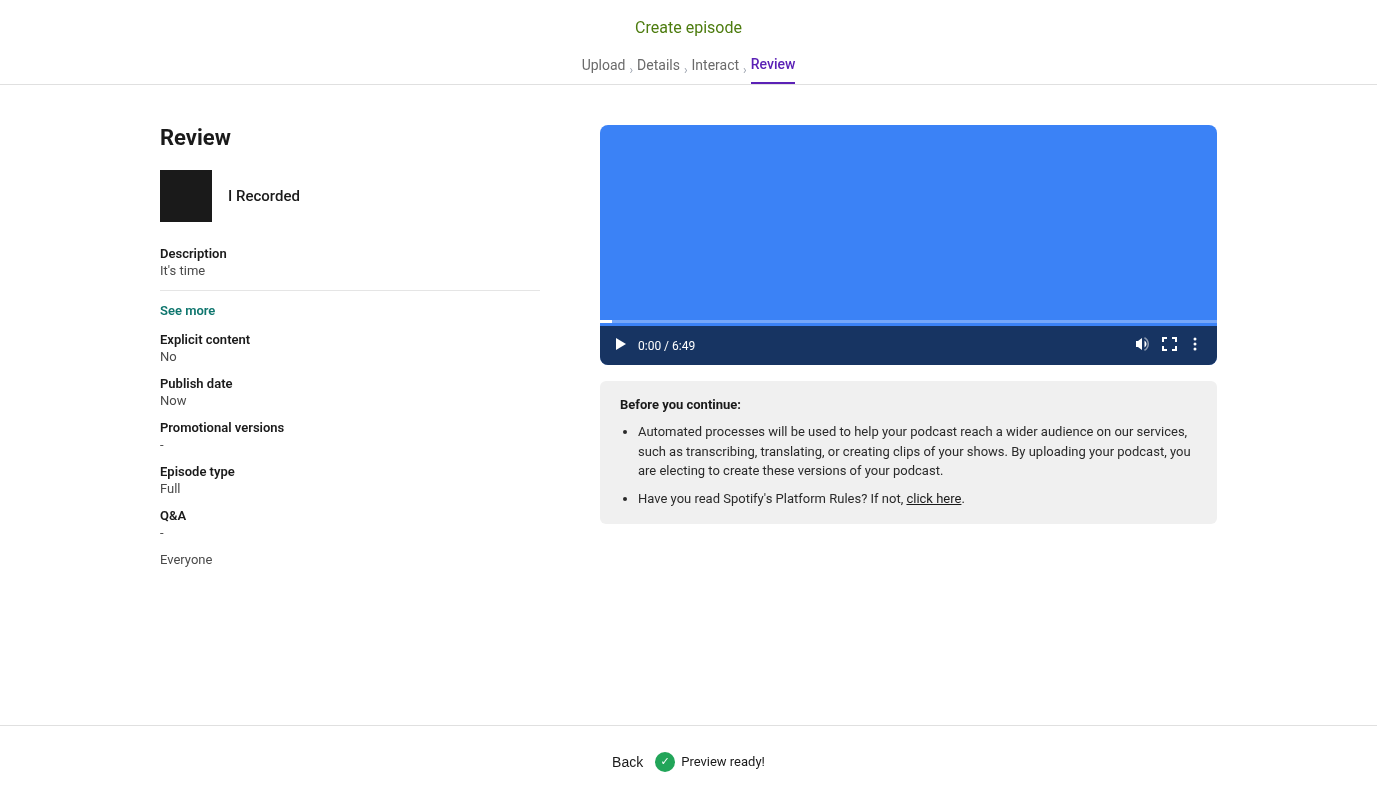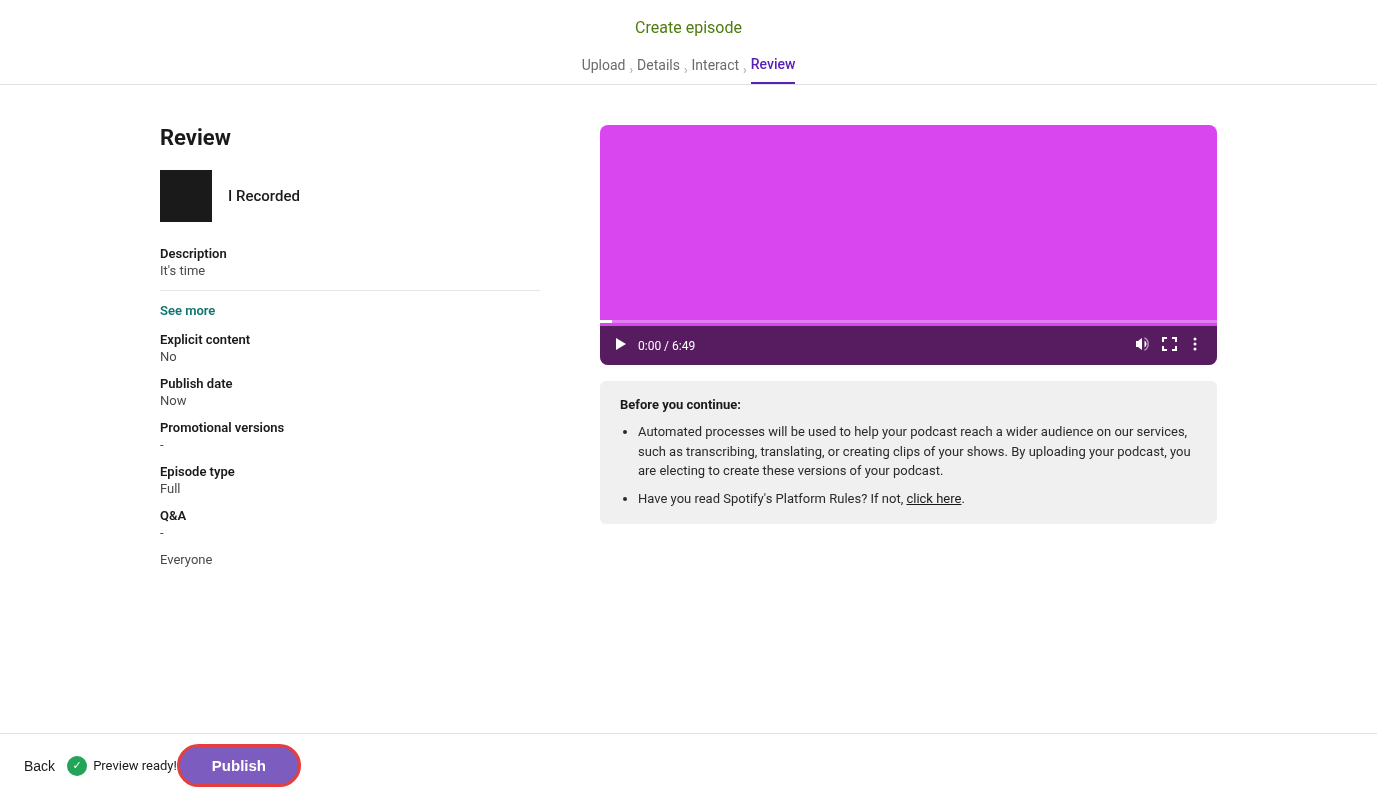--- a/index.html
+++ b/index.html
@@ -115,21 +115,21 @@
     
     .right-panel {
       flex: 1;
       display: flex;
       flex-direction: column;
       gap: 16px;
     }
 
     
     .video-player {
-      background: #d946ef;
+      background: #3b82f6;
       border-radius: 8px;
       width: 100%;
       height: 240px;
       display: flex;
       flex-direction: column;
       justify-content: flex-end;
       position: relative;
     }
     .video-controls {
       display: flex;
@@ -202,25 +202,25 @@
       color: #2a2a2a;
       line-height: 1.5;
     }
     .notice-link {
       color: #1a1a1a;
       text-decoration: underline;
     }
 
     
     .footer {
-      height: 64px;
+      height: 72px;
       border-top: 1px solid #e0e0e0;
       display: flex;
       align-items: center;
-      justify-content: flex-start;
+      justify-content: center;
       padding: 0 24px;
       background: #fff;
     }
     .footer-left {
       display: flex;
       align-items: center;
       gap: 12px;
     }
     .back-btn {
       background: none;
@@ -377,14 +377,13 @@
 </div>
 
 <div class="footer">
   <div class="footer-left">
     <button class="back-btn">Back</button>
     <div class="preview-status">
       <div class="check-icon">✓</div>
       <span>Preview ready!</span>
     </div>
   </div>
-  <button class="publish-btn">Publish</button>
 </div>
 
 </body></html>

